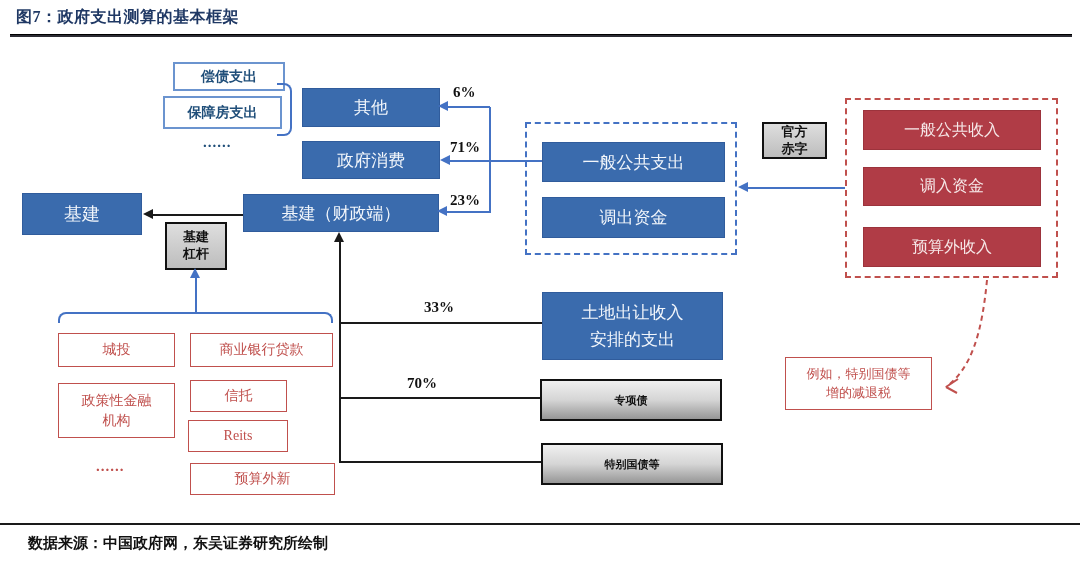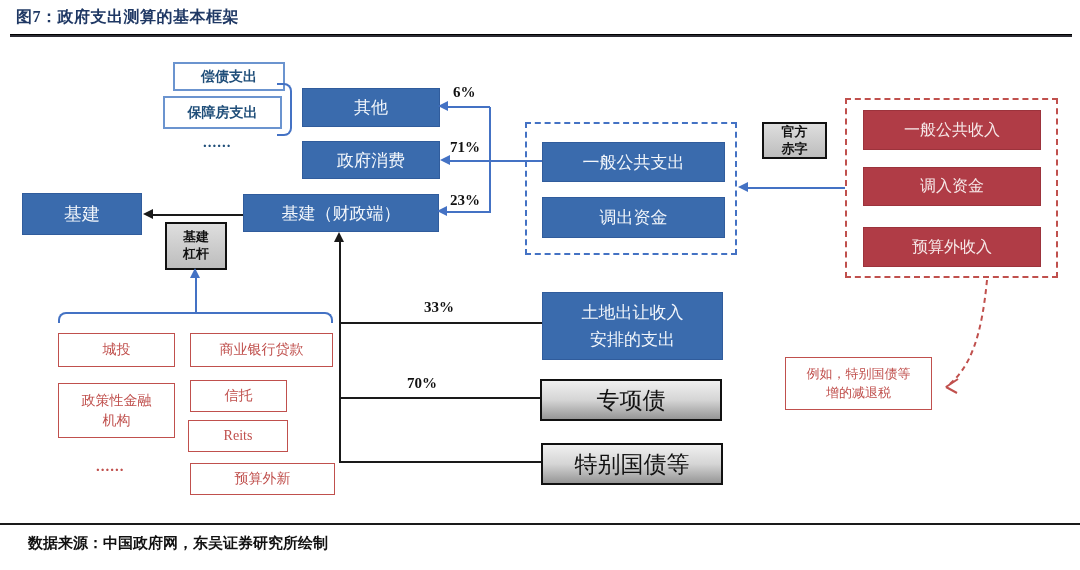--- a/index.html
+++ b/index.html
@@ -9,21 +9,21 @@
   .title-rule{position:absolute;left:10px;top:34px;width:1062px;height:3px;background:#2b2b33;
               border-top:1px solid #000;box-sizing:border-box;}
   .footer-rule{position:absolute;left:0;top:523px;width:1080px;height:2px;background:#1a1a1a;}
   .footer-text{position:absolute;left:28px;top:534px;font-weight:bold;font-size:15px;color:#111;}
 
   .box{position:absolute;display:flex;flex-direction:column;align-items:center;justify-content:center;
        text-align:center;box-sizing:border-box;}
   .blue{background:#3a6bad;color:#f2f6fb;font-size:17px;border:1px solid #305c9c;}
   .redfill{background:#b03c46;color:#f6e8e8;font-size:16px;border:1px solid #9c333c;}
   .grad{background:linear-gradient(180deg,#f0f0f0 0%,#d5d5d5 50%,#969696 100%);
-        border:2px solid #111;color:#111;font-weight:normal;font-size:23px;}
+        border:2px solid #111;color:#111;font-weight:bold;font-size:11px;}
   .graybox{background:linear-gradient(180deg,#dedede,#bdbdbd);border:2px solid #111;color:#111;
         font-weight:bold;font-size:13px;line-height:1.3;}
   .outline-blue{background:#fff;border:2px solid #6b94cf;color:#1f4e79;font-size:14px;font-weight:bold;}
   .outline-red{background:#fff;border:1.5px solid #c0504d;color:#c0504d;font-size:14px;}
   .dashed-blue{position:absolute;border:2px dashed #4472c4;box-sizing:border-box;}
   .dashed-red{position:absolute;border:2px dashed #c0504d;box-sizing:border-box;}
 
   .hline{position:absolute;height:2px;}
   .vline{position:absolute;width:2px;}
   .blue-line{background:#4472c4;}

